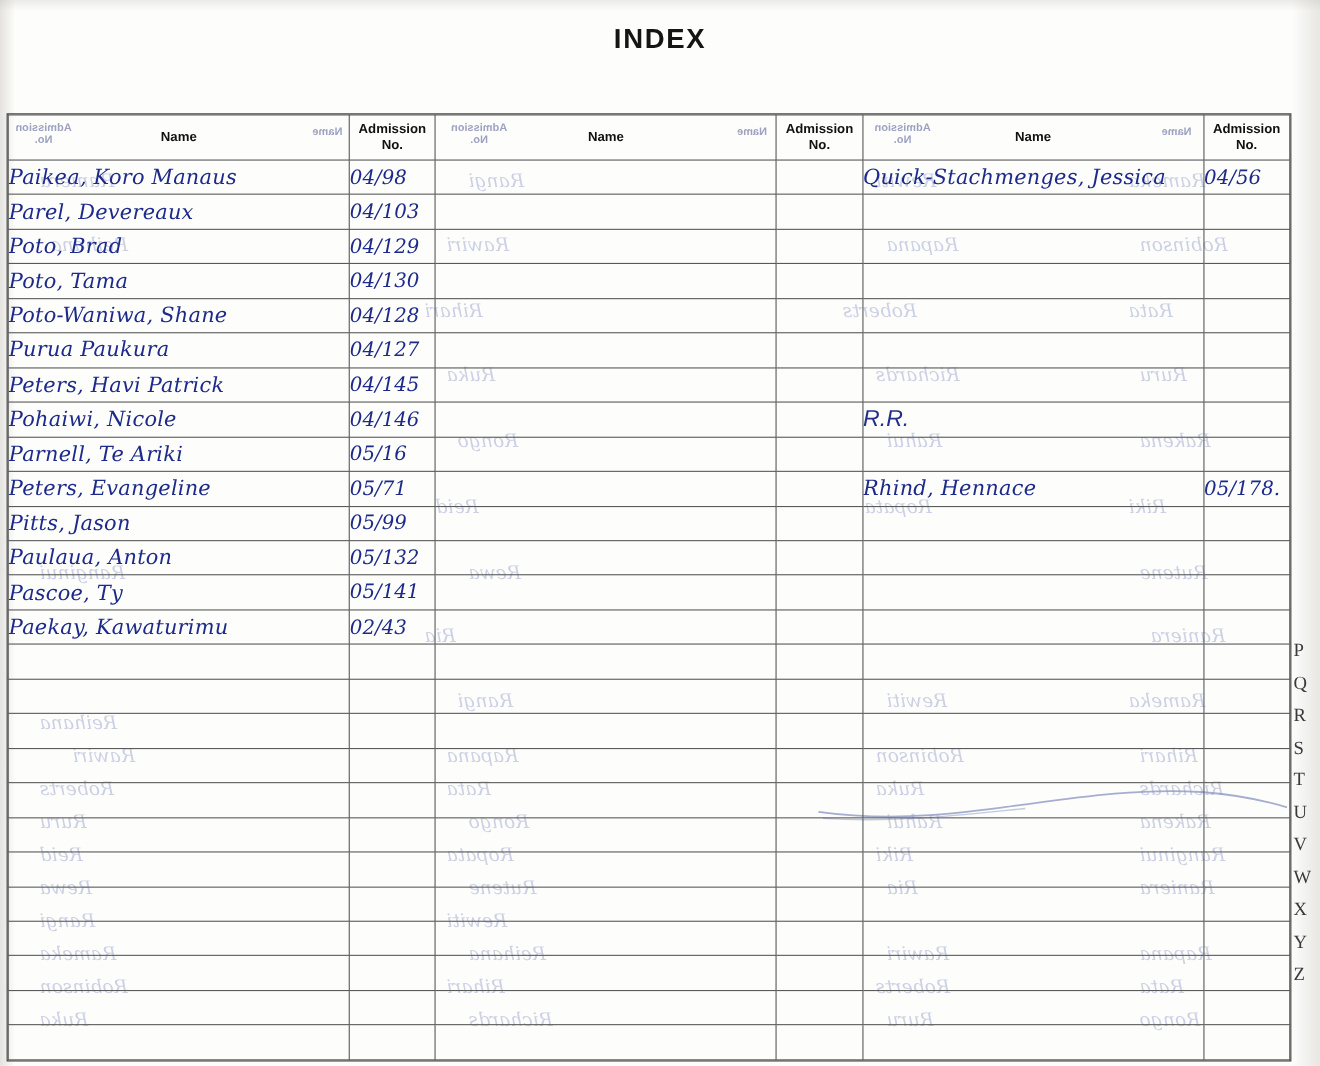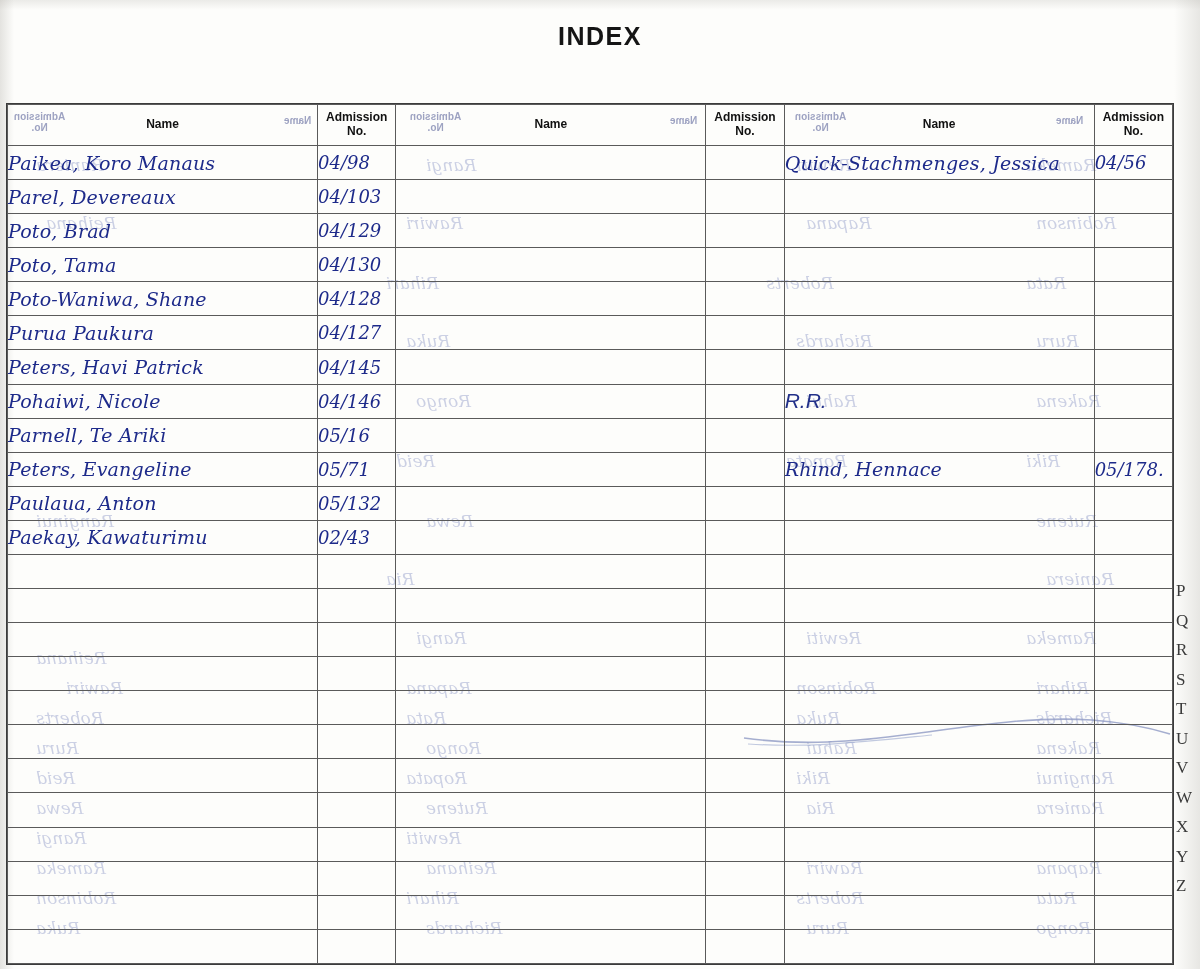--- a/index.html
+++ b/index.html
@@ -367,22 +367,38 @@
       </tr>
       <tr>
         <td class="hw">Peters, Evangeline</td>
         <td class="hw-adm">05/71</td>
         <td class="hw"></td>
         <td class="hw-adm"></td>
         <td class="hw">Rhind, Hennace</td>
         <td class="hw-adm">05/178.</td>
       </tr>
       <tr>
+        <td class="hw">Pitts, Jason</td>
+        <td class="hw-adm">05/99</td>
+        <td class="hw"></td>
+        <td class="hw-adm"></td>
+        <td class="hw"></td>
+        <td class="hw-adm"></td>
+      </tr>
+      <tr>
         <td class="hw">Paulaua, Anton</td>
         <td class="hw-adm">05/132</td>
+        <td class="hw"></td>
+        <td class="hw-adm"></td>
+        <td class="hw"></td>
+        <td class="hw-adm"></td>
+      </tr>
+      <tr>
+        <td class="hw">Pascoe, Ty</td>
+        <td class="hw-adm">05/141</td>
         <td class="hw"></td>
         <td class="hw-adm"></td>
         <td class="hw"></td>
         <td class="hw-adm"></td>
       </tr>
       <tr>
         <td class="hw">Paekay, Kawaturimu</td>
         <td class="hw-adm">02/43</td>
         <td class="hw"></td>
         <td class="hw-adm"></td>

